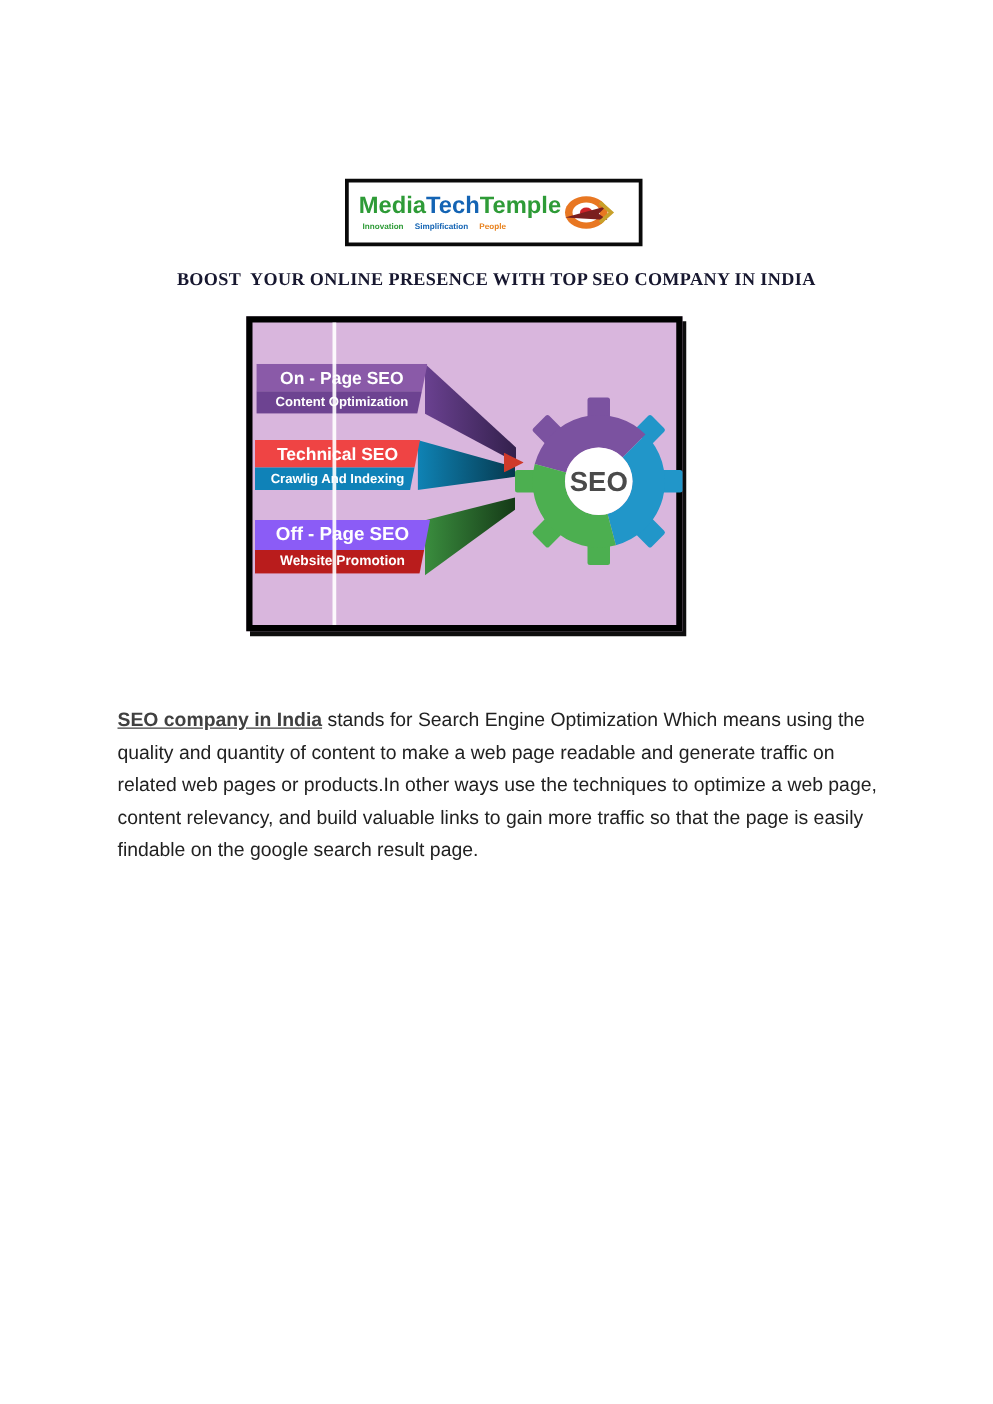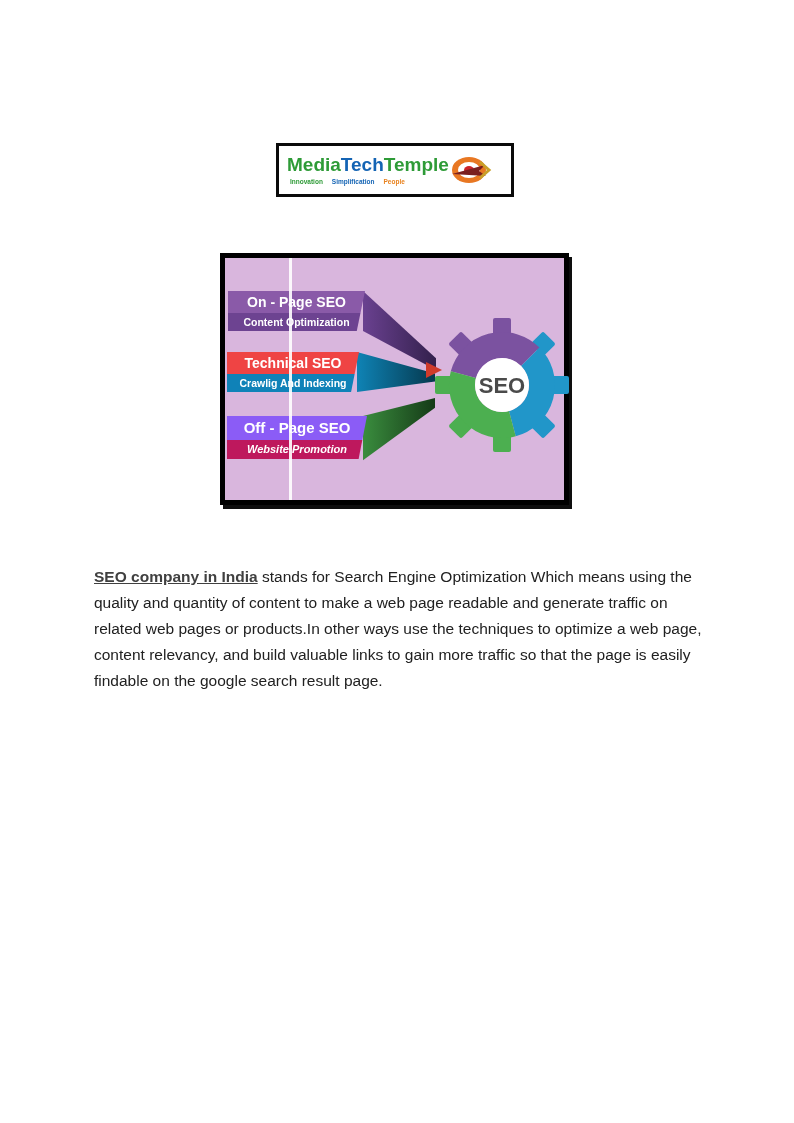--- a/index.html
+++ b/index.html
@@ -57,21 +57,21 @@
     font-weight: bold;
     font-size: 14.5px;
     letter-spacing: 0.3px;
     color: #17172f;
     white-space: pre-wrap;
   }
 
   
   .infographic {
     position: absolute;
-    left: 220px; top: 253px;
+    left: 197px; top: 253px;
     width: 349px; height: 252px;
     border: 5px solid #000000;
     box-shadow: 3px 4px 0 #0e0e0e;
   }
   .infographic .white-line {
     position: absolute;
     left: 64px; top: 0;
     width: 3px; height: 100%;
     background: rgba(255,255,255,0.9);
     z-index: 6;
@@ -174,41 +174,42 @@
       <svg class="logo-icon" width="44" height="36" viewBox="0 0 44 36">
         <ellipse cx="20" cy="18" rx="17" ry="13" fill="#e87722"></ellipse>
         <ellipse cx="20" cy="18" rx="11" ry="8" fill="#ffffff"></ellipse>
         <ellipse cx="20" cy="18" rx="5" ry="4" fill="#cc2229"></ellipse>
         <path d="M3 22 L36 13 L30 19 L37 24 Z" fill="#7a1f1f"></path>
         <path d="M31 10 L40 18 L31 26" stroke="#c8a02a" stroke-width="3" fill="none"></path>
       </svg>
     </div>
   </div>
 
+  <div class="headline">BOOST  YOUR ONLINE PRESENCE WITH TOP SEO COMPANY IN INDIA</div>
 
   <div class="infographic" style="background: rgb(217, 182, 221);">
 
     <div class="funnel funnel-1"></div>
     <div class="funnel funnel-2"></div>
     <div class="funnel funnel-3"></div>
     <div class="funnel-tip"></div>
 
     <div class="ribbon ribbon-1">
       <div class="r-title" style="background: rgb(138, 90, 168);">On - Page SEO</div>
       <div class="r-sub" style="background: rgb(109, 67, 145);">Content Optimization</div>
     </div>
 
     <div class="ribbon ribbon-2">
       <div class="r-title" style="background: #ef4444;">Technical SEO</div>
       <div class="r-sub" style="background: rgb(15, 130, 184);">Crawlig And Indexing</div>
     </div>
 
     <div class="ribbon ribbon-3">
       <div class="r-title" style="background: #8b5cf6;">Off - Page SEO</div>
-      <div class="r-sub" style="background: #be185d; font-style: italic;">Website Promotion</div>
+      <div class="r-sub" style="background: #b91c1c;">Website Promotion</div>
     </div>
 
     <svg class="gear" width="140" height="140" viewBox="0 0 140 140">
 
       <rect x="61" y="3" width="18" height="18" rx="2" transform="rotate(0 70 70)" fill="#7b52a0"></rect>
       <rect x="61" y="3" width="18" height="18" rx="2" transform="rotate(45 70 70)" fill="#2196c9"></rect>
       <rect x="61" y="3" width="18" height="18" rx="2" transform="rotate(90 70 70)" fill="#2196c9"></rect>
       <rect x="61" y="3" width="18" height="18" rx="2" transform="rotate(135 70 70)" fill="#2196c9"></rect>
       <rect x="61" y="3" width="18" height="18" rx="2" transform="rotate(180 70 70)" fill="#4caf50"></rect>
       <rect x="61" y="3" width="18" height="18" rx="2" transform="rotate(225 70 70)" fill="#4caf50"></rect>

